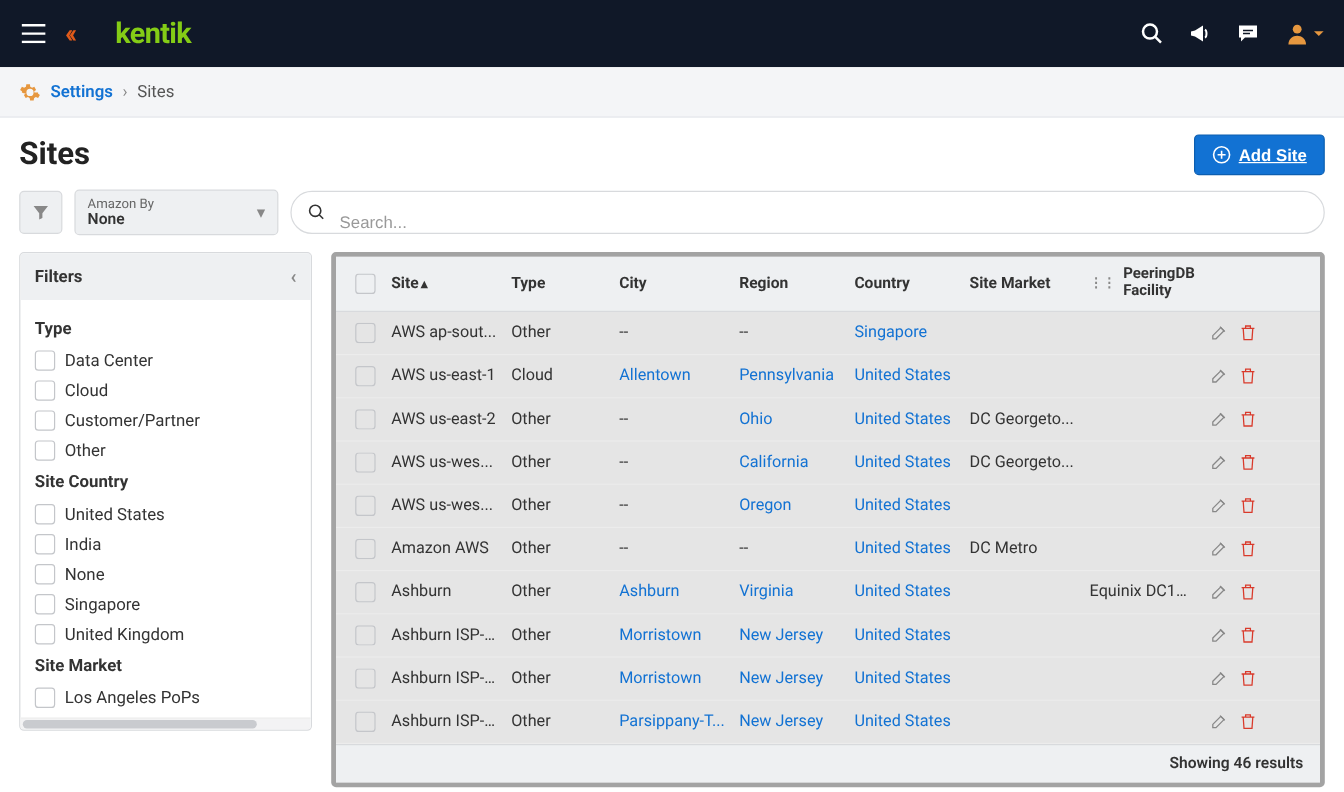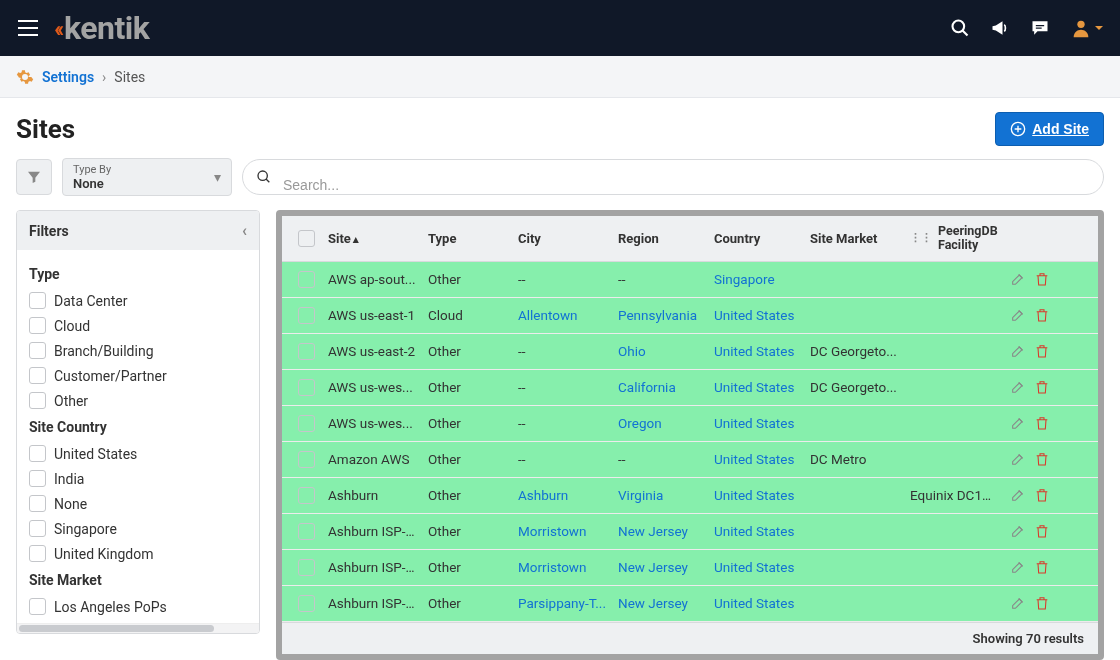--- a/index.html
+++ b/index.html
@@ -4,21 +4,21 @@
 <style>
 * { box-sizing: border-box; margin: 0; padding: 0; }
 body { font-family: -apple-system, BlinkMacSystemFont, "Segoe UI", Roboto, Helvetica, Arial, sans-serif; font-size: 14px; color: #333; background: #fff; }
 
 
 .topnav { background: #101828; height: 56px; display: flex; align-items: center; padding: 0 16px; justify-content: space-between; }
 .topnav-left { display: flex; align-items: center; gap: 14px; }
 .hamburger { color: #fff; cursor: pointer; width: 24px; height: 24px; display: flex; align-items: center; justify-content: center; }
 .logo { display: flex; align-items: center; gap: 4px; }
 .logo-chevrons { color: #e05a1a; font-weight: 900; font-size: 22px; letter-spacing: -4px; }
-.logo-text { color: #a3a3a3; font-weight: 700; font-size: 32px; letter-spacing: -0.5px; }
+.logo-text { color: #84cc16; font-weight: 700; font-size: 24px; letter-spacing: -0.5px; margin-left: 32px; }
 .topnav-right { display: flex; align-items: center; gap: 20px; }
 .topnav-icon { color: #fff; cursor: pointer; display: flex; align-items: center; }
 .user-menu { color: #e6973f; display: flex; align-items: center; gap: 2px; cursor: pointer; }
 
 
 .breadcrumb-bar { background: #f4f5f7; border-bottom: 1px solid #e5e7eb; height: 42px; display: flex; align-items: center; padding: 0 16px; gap: 8px; }
 .gear-icon { color: #e6973f; }
 .crumb-link { color: #1272d3; font-weight: 600; text-decoration: none; }
 .crumb-sep { color: #888; }
 .crumb-current { color: #555; }
@@ -52,21 +52,21 @@
 .filters-body::-webkit-scrollbar { width: 10px; }
 .filters-body::-webkit-scrollbar-thumb { background: #c9cbcf; border-radius: 5px; }
 .filter-group-title { font-weight: 700; font-size: 14px; margin-top: 6px; margin-bottom: 6px; }
 .filter-item { display: flex; align-items: center; gap: 8px; padding: 4px 0; }
 .chk { width: 17px; height: 17px; border: 1px solid #c4c6ca; border-radius: 3px; background: #fff; }
 .filter-label { color: #333; text-align: center; }
 .hscroll { height: 10px; background: #f3f3f4; border-top: 1px solid #eee; display:flex; align-items:center; padding:0 2px;}
 .hscroll-thumb { width: 82%; height: 7px; background: #c9cbcf; border-radius: 4px; }
 
 
-.table-panel { flex: 1; border: 6px solid #a3a3a3; border-radius: 4px; background: #86efac; display: flex; flex-direction: column; }
+.table-panel { flex: 1; border: 4px solid #a3a3a3; border-radius: 4px; background: #e5e5e5; display: flex; flex-direction: column; }
 .thead { display: flex; align-items: center; background: #eef0f2; border-bottom: 1px solid #d8dadd; padding: 8px 10px; font-weight: 700; color: #333; font-size: 13px; }
 .th, .td { padding: 0 6px; overflow: hidden; text-overflow: ellipsis; white-space: nowrap; }
 .col-chk { width: 30px; flex: none; }
 .col-site { width: 100px; flex: none; }
 .col-type { width: 90px; flex: none; }
 .col-city { width: 100px; flex: none; }
 .col-region { width: 96px; flex: none; }
 .col-country { width: 96px; flex: none; }
 .col-market { width: 100px; flex: none; }
 .col-peer { width: 96px; flex: none; }
@@ -154,21 +154,21 @@
   </button>
 </div>
 
 <div class="controls-row">
   <div class="filter-icon-btn">
     <svg width="16" height="16" viewBox="0 0 24 24">
         <path d="M3 4h18l-7 9v6l-4 2v-8L3 4z" fill="#888"></path>
       </svg>
   </div>
   <div class="groupby">
-    <div class="groupby-label">Type By</div>
+    <div class="groupby-label">Amazon By</div>
     <div class="groupby-value">None</div>
     <span class="groupby-caret">▾</span>
   </div>
   <div class="search-wrap">
     <span class="search-mag">
       <svg width="16" height="16" viewBox="0 0 24 24">
           <circle cx="10" cy="10" r="7" stroke="#333" stroke-width="2" fill="none"></circle>
           <path d="M15 15l5 5" stroke="#333" stroke-width="2"></path>
         </svg>
     </span>
@@ -185,24 +185,20 @@
     </div>
     <div class="filters-body" id="filters-body">
         <div class="filter-group-title">Type</div>
         <div class="filter-item">
           <div class="chk"></div>
           <span class="filter-label">Data Center</span>
         </div>
         <div class="filter-item">
           <div class="chk"></div>
           <span class="filter-label">Cloud</span>
-        </div>
-        <div class="filter-item">
-          <div class="chk"></div>
-          <span class="filter-label">Branch/Building</span>
         </div>
         <div class="filter-item">
           <div class="chk"></div>
           <span class="filter-label">Customer/Partner</span>
         </div>
         <div class="filter-item">
           <div class="chk"></div>
           <span class="filter-label">Other</span>
         </div>
         <div class="filter-group-title">Site Country</div>
@@ -499,16 +495,16 @@
               </svg>
             </span>
             <span class="act-del">
               <svg width="16" height="16" viewBox="0 0 24 24">
                 <path d="M6 7h12l-1 14H7L6 7zm3-3h6v3H9V4zM4 7h16" fill="none" stroke="#d93a2b" stroke-width="1.6"></path>
               </svg>
             </span>
           </div>
         </div>
       </div>
-    <div class="tfoot">Showing 70 results</div>
+    <div class="tfoot">Showing 46 results</div>
   </div>
 
 </div>
 
 </body></html>

